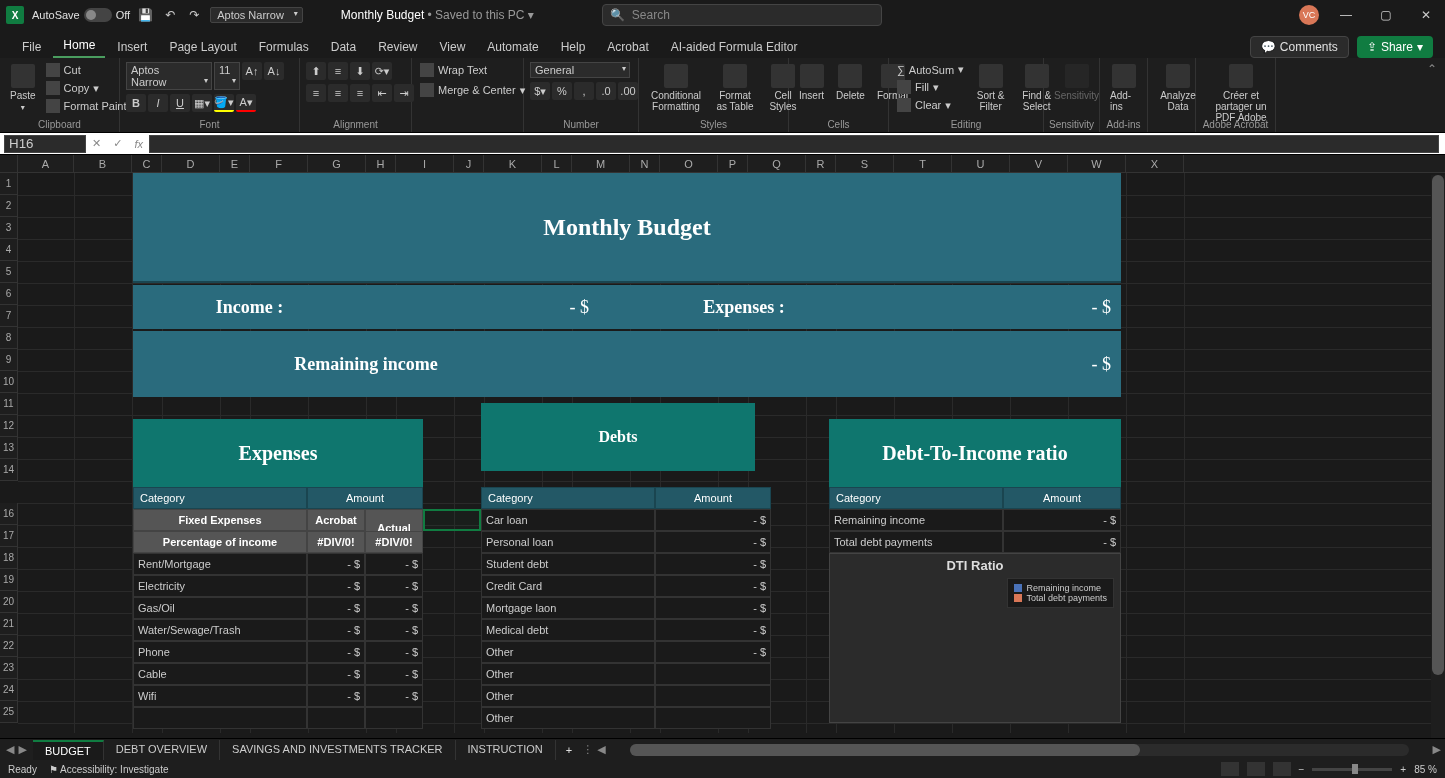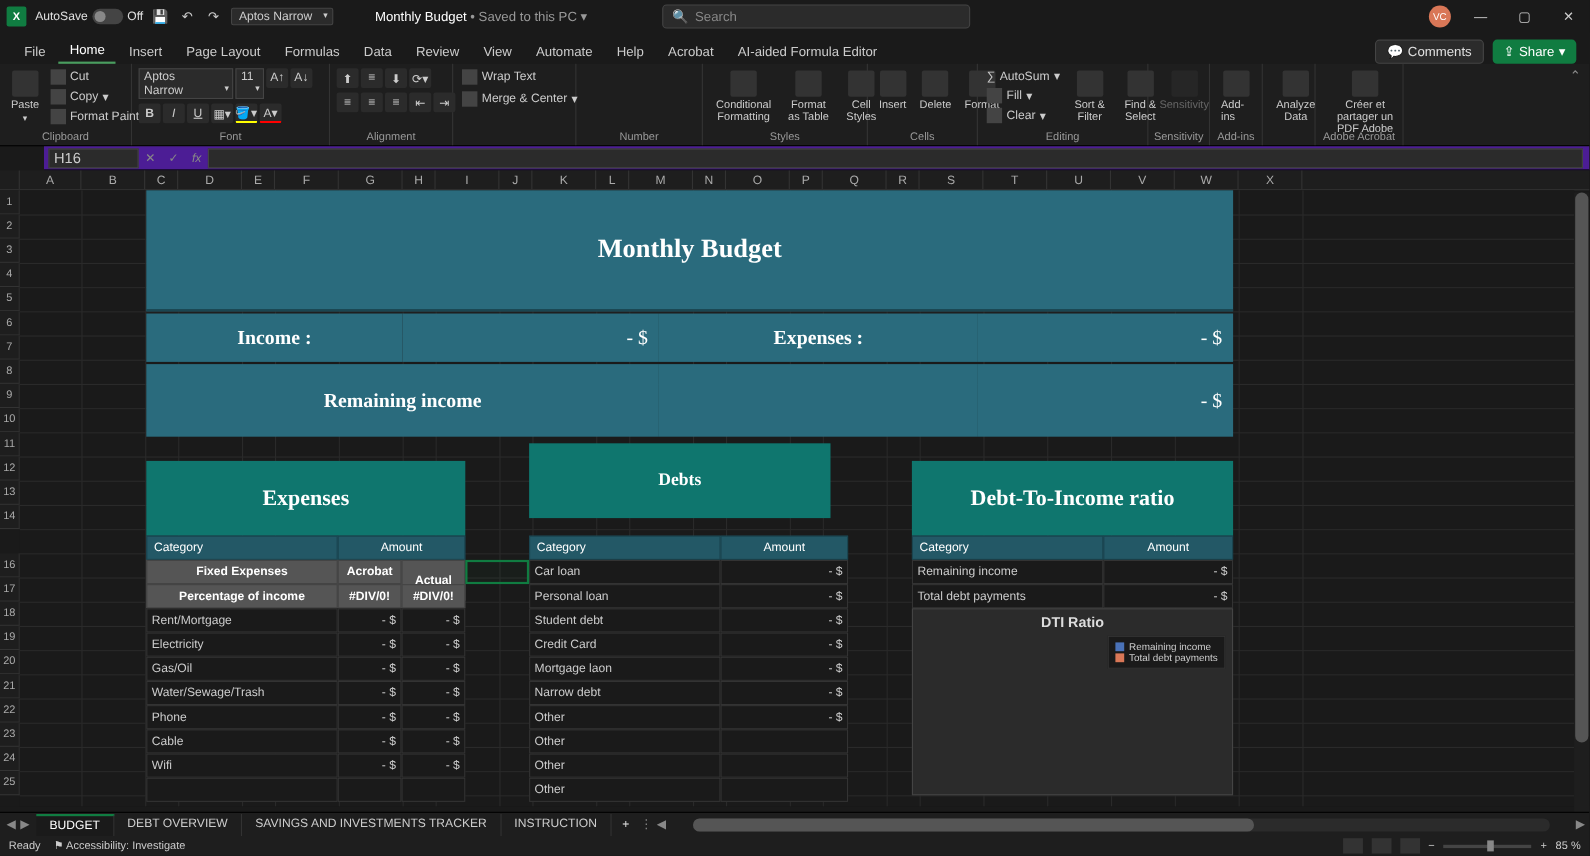--- a/index.html
+++ b/index.html
@@ -38,21 +38,21 @@
 .rbtn-big .ico { width:24px; height:24px; background:#333; border-radius:2px; }
 .rbtn-sm { display:flex; align-items:center; gap:4px; font-size:11px; color:#ccc; padding:1px 2px; cursor:pointer; white-space:nowrap; }
 .rbtn-sm .ico { width:14px; height:14px; background:#444; }
 .rstack { display:flex; flex-direction:column; gap:2px; }
 .rinput { background:#2b2b2b; border:1px solid #444; color:#ccc; font-size:11px; padding:1px 14px 1px 4px; position:relative; }
 .rinput::after { content:"▾"; position:absolute; right:3px; font-size:8px; }
 .iconbtn { width:20px; height:18px; background:#2b2b2b; display:flex; align-items:center; justify-content:center; cursor:pointer; font-size:11px; color:#ccc; border-radius:2px; }
 .irow { display:flex; gap:2px; }
 
 
-.namebar { height:22px; background:#4c1d95; display:flex; align-items:center; border-bottom:1px solid #000; font-size:11px;margin-left:40px; }
+.namebar { height:22px; background:#ffffff; display:flex; align-items:center; border-bottom:1px solid #000; font-size:11px; }
 .namebox { width:82px; background:#2b2b2b; border:1px solid #444; height:18px; padding:0 4px; color:#ccc; margin-left:4px; }
 .fx { padding:0 6px; color:#888; }
 .formulabar { flex:1; background:#2b2b2b; border:1px solid #444; height:18px; margin-right:6px; }
 
 
 .gridwrap { position:relative; background:#1a1a1a; }
 .colheads { height:18px; display:flex; background:#1e1e1e; border-bottom:1px solid #333; }
 .corner { width:18px; border-right:1px solid #333; }
 .colh { border-right:1px solid #333; text-align:center; font-size:11px; color:#aaa; line-height:18px; }
 .rows { display:flex; }
@@ -216,20 +216,30 @@
     <div class="body rstack">
       <div class="rbtn-sm">
           <div class="ico"></div>
           <span>Wrap Text</span>
         </div>
       <div class="rbtn-sm"><div class="ico"></div><span>Merge &amp; Center</span> ▾</div>
     </div>
     <div class="label"></div>
   </div>
   <div class="rgroup" style="width:115px">
+    <div class="body rstack">
+      <div class="rinput" style="width:100px">General</div>
+      <div class="irow">
+        <div class="iconbtn">$▾</div>
+        <div class="iconbtn">%</div>
+        <div class="iconbtn">,</div>
+        <div class="iconbtn">.0</div>
+        <div class="iconbtn">.00</div>
+      </div>
+    </div>
     <div class="label">Number</div>
   </div>
   <div class="rgroup" style="width:150px">
     <div class="body">
       <div class="rbtn-big">
           <div class="ico"></div>
           <span style="width:54px;text-align:center">Conditional Formatting</span>
         </div>
       <div class="rbtn-big">
           <div class="ico"></div>
@@ -488,21 +498,21 @@
           <div class="cell" style="position:absolute;left:463px;top:336px;width:174px;height:22px">Car loan</div>
     <div class="cell r" style="position:absolute;left:637px;top:336px;width:116px;height:22px">-   $</div>
           <div class="cell" style="position:absolute;left:463px;top:358px;width:174px;height:22px">Personal loan</div>
     <div class="cell r" style="position:absolute;left:637px;top:358px;width:116px;height:22px">-   $</div>
           <div class="cell" style="position:absolute;left:463px;top:380px;width:174px;height:22px">Student debt</div>
     <div class="cell r" style="position:absolute;left:637px;top:380px;width:116px;height:22px">-   $</div>
           <div class="cell" style="position:absolute;left:463px;top:402px;width:174px;height:22px">Credit Card</div>
     <div class="cell r" style="position:absolute;left:637px;top:402px;width:116px;height:22px">-   $</div>
           <div class="cell" style="position:absolute;left:463px;top:424px;width:174px;height:22px">Mortgage laon</div>
     <div class="cell r" style="position:absolute;left:637px;top:424px;width:116px;height:22px">-   $</div>
-          <div class="cell" style="position:absolute;left:463px;top:446px;width:174px;height:22px">Narrow debt</div>
+          <div class="cell" style="position:absolute;left:463px;top:446px;width:174px;height:22px">Medical debt</div>
     <div class="cell r" style="position:absolute;left:637px;top:446px;width:116px;height:22px">-   $</div>
           <div class="cell" style="position:absolute;left:463px;top:468px;width:174px;height:22px">Other</div>
     <div class="cell r" style="position:absolute;left:637px;top:468px;width:116px;height:22px">-   $</div>
           <div class="cell" style="position:absolute;left:463px;top:490px;width:174px;height:22px">Other</div>
     <div class="cell r" style="position:absolute;left:637px;top:490px;width:116px;height:22px"></div>
           <div class="cell" style="position:absolute;left:463px;top:512px;width:174px;height:22px">Other</div>
     <div class="cell r" style="position:absolute;left:637px;top:512px;width:116px;height:22px"></div>
           <div class="cell" style="position:absolute;left:463px;top:534px;width:174px;height:22px">Other</div>
     <div class="cell r" style="position:absolute;left:637px;top:534px;width:116px;height:22px"></div>
         </div>

